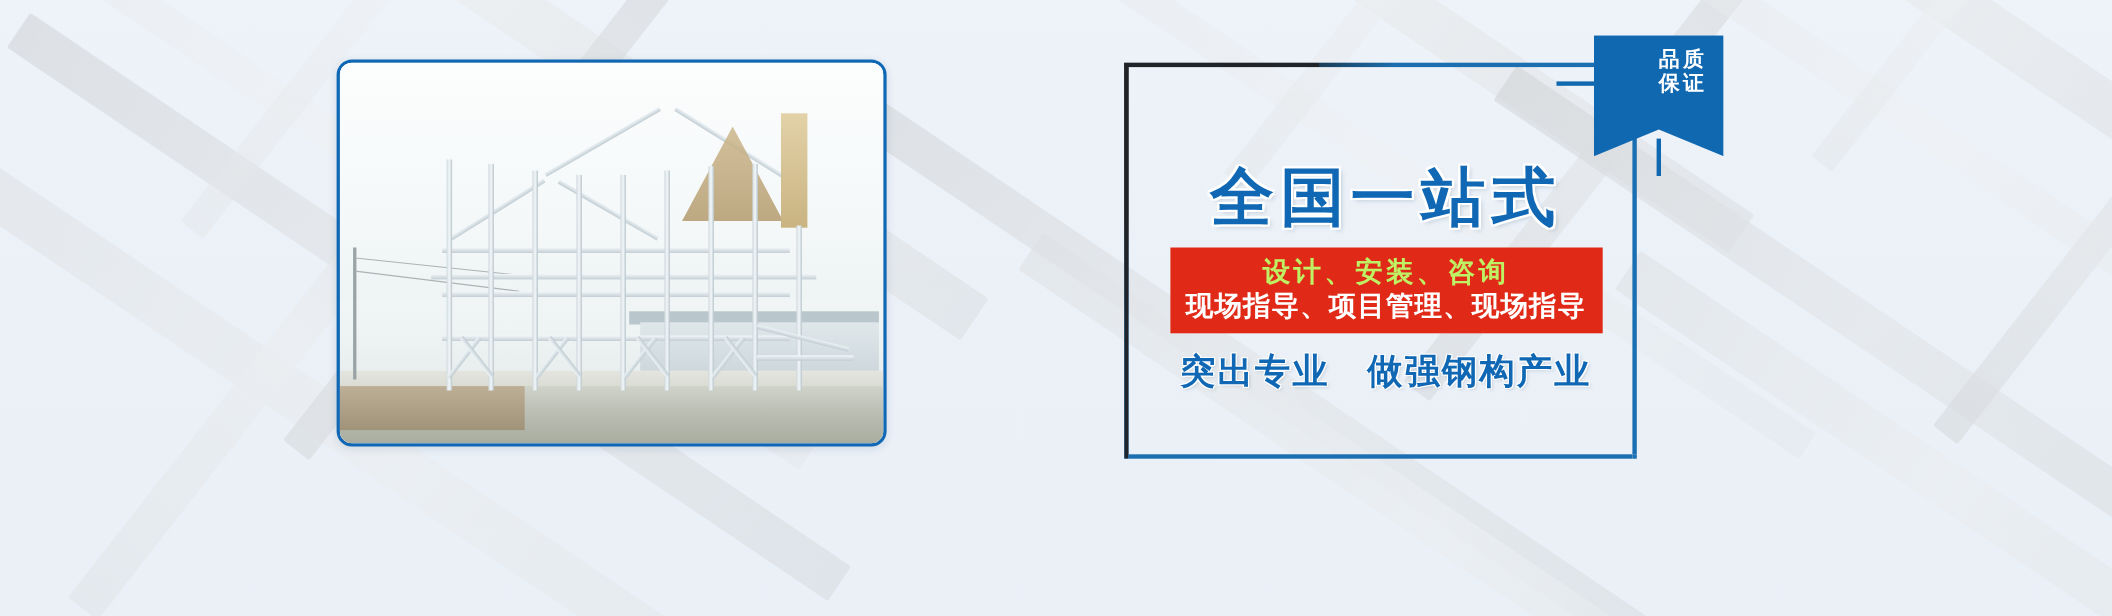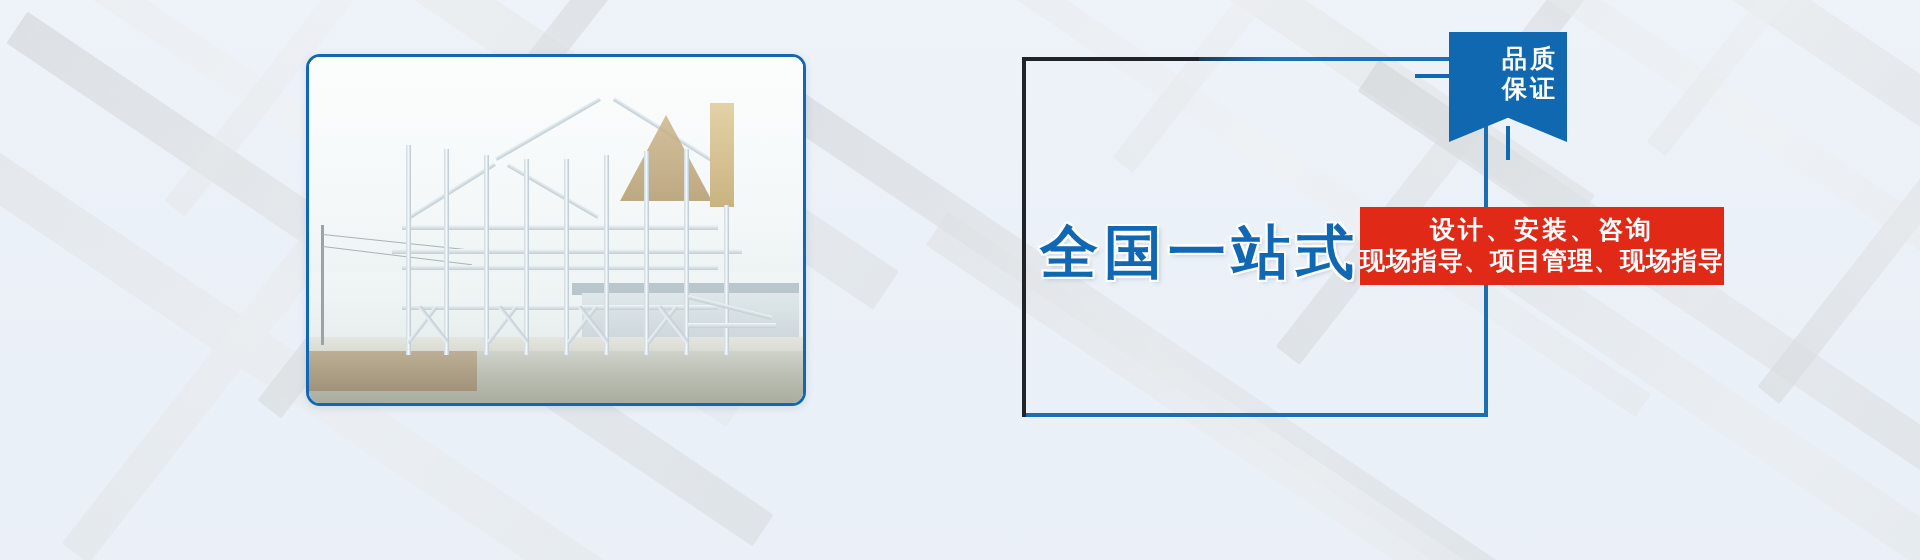--- a/index.html
+++ b/index.html
@@ -83,21 +83,21 @@
     box-sizing:border-box;
     border-left:4px solid #202327;border-top:4px solid #202327;
     border-right:0;border-bottom:0;
     clip-path:polygon(0 0,38% 0,38% 4px,4px 4px,4px 100%,0 100%);
     pointer-events:none;
   }
 
   
   .text-block{
     position:absolute;left:1040px;top:60px;width:440px;height:356px;
-    display:flex;flex-direction:row;align-items:center;
+    display:flex;flex-direction:column;align-items:center;justify-content:center;
   }
   .headline{
     margin-top:28px;
     font-size:58px;line-height:1;font-weight:bold;
     color:#1068b4;letter-spacing:6px;
     text-shadow:
       2px 0 0 #fff,-2px 0 0 #fff,0 2px 0 #fff,0 -2px 0 #fff,
       2px 2px 0 #fff,-2px -2px 0 #fff,2px -2px 0 #fff,-2px 2px 0 #fff,
       3px 3px 4px rgba(120,140,160,.35);
     white-space:nowrap;
@@ -110,21 +110,21 @@
       1.5px 0 0 #fff,-1.5px 0 0 #fff,0 1.5px 0 #fff,0 -1.5px 0 #fff,
       1.5px 1.5px 0 #fff,-1.5px -1.5px 0 #fff,
       2px 2px 3px rgba(120,140,160,.3);
     white-space:nowrap;
   }
   .redbar{
     margin-top:16px;width:393px;background:#e02a17;
     padding:7px 0 9px;text-align:center;
   }
   .redbar .r1{
-    display:block;color:#ffffff;font-size:25px;font-weight:bold;
+    display:block;color:#bef264;font-size:25px;font-weight:bold;
     letter-spacing:3px;line-height:1.24;white-space:nowrap;
   }
   .redbar .r2{
     display:block;color:#fff;font-size:25px;font-weight:bold;
     letter-spacing:1px;line-height:1.24;white-space:nowrap;
   }
   .slogan{
     margin-top:17px;font-size:32px;line-height:1;font-weight:bold;
     color:#1068b4;letter-spacing:2px;
     text-shadow:1px 1px 0 #fff,-1px -1px 0 #fff,1px -1px 0 #fff,-1px 1px 0 #fff,
@@ -136,21 +136,21 @@
   
   .ribbon{
     position:absolute;left:1449px;top:32px;width:118px;height:110px;
     background:#1068b0;
     clip-path:polygon(0 0,100% 0,100% 100%,50% 78%,0 100%);
     display:flex;flex-direction:column;align-items:center;
     justify-content:flex-start;padding-top:12px;box-sizing:border-box;
     z-index:5;
   }
   .ribbon span{
-    color:#ffffff;font-size:25px;font-weight:bold;line-height:1.18;
+    color:#ffffff;font-size:19px;font-weight:bold;line-height:1.18;
     letter-spacing:3px;white-space:nowrap;margin-left:44px;
   }
   .ribbon-stem{
     position:absolute;left:1506px;top:126px;width:4px;height:34px;
     background:#1068b0;z-index:4;
   }
   .ribbon-arm{
     position:absolute;left:1415px;top:74px;width:40px;height:4px;
     background:#1068b0;z-index:4;
   }
@@ -249,15 +249,16 @@
     <span>品质</span>
     <span>保证</span>
   </div>
 
   <div class="text-block">
     <div class="headline">全国一站式</div>
     <div class="redbar">
       <span class="r1">设计、安装、咨询</span>
       <span class="r2">现场指导、项目管理、现场指导</span>
     </div>
+    <div class="slogan second">突出专业　做强钢构产业</div>
   </div>
 
 </div>
 
 </body></html>

